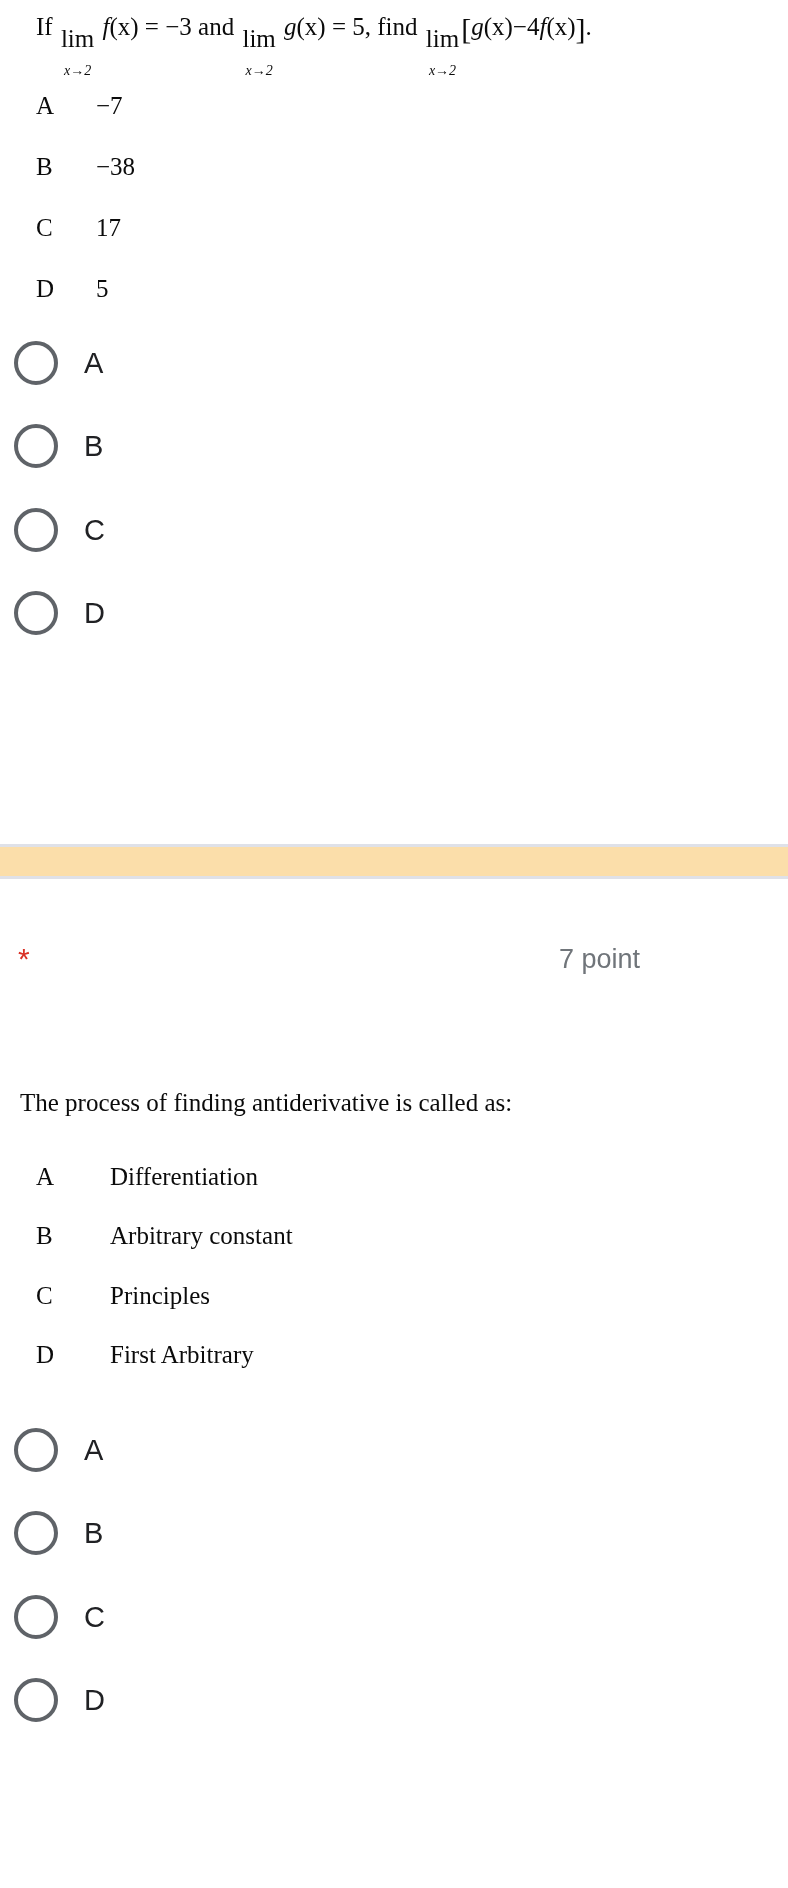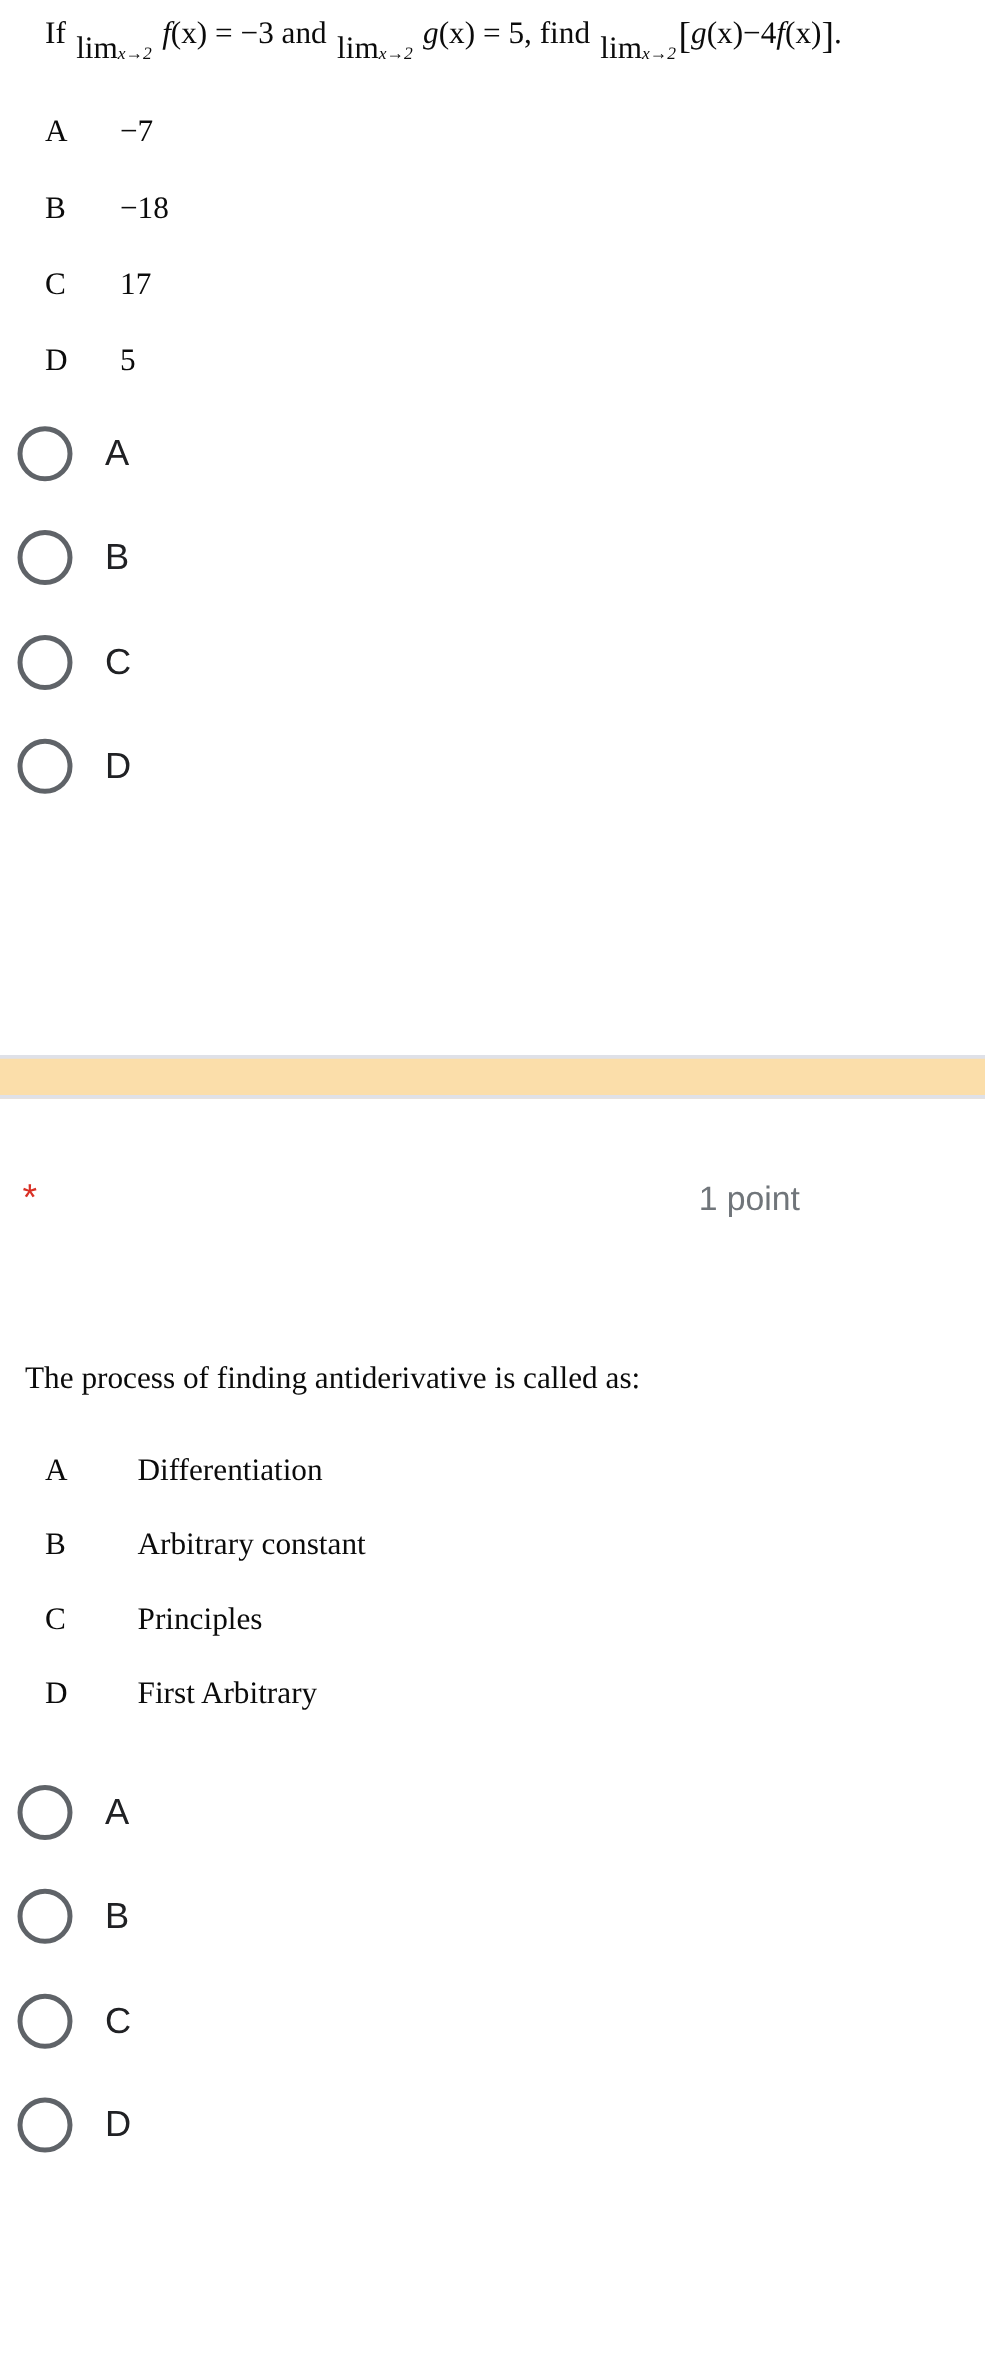--- a/index.html
+++ b/index.html
@@ -27,21 +27,21 @@
     line-height: 1.15;
     white-space: nowrap;
   }
   .stem-q1 {
     position: absolute;
     left: 36px;
     top: 12px;
   }
   .lim {
     display: inline-flex;
-    flex-direction: row;
+    flex-direction: column;
     align-items: center;
     vertical-align: -0.45em;
     margin: 0 2px;
   }
   .lim-main { font-size: 25px; line-height: 1; }
   .lim-sub  { font-size: 14px; line-height: 1.1; margin-top: 12px; }
   .it { font-style: italic; }
   .brk { font-size: 30px; vertical-align: -0.12em; }
 
   
@@ -156,21 +156,21 @@
     </span><span class="brk">[</span><span class="it">g</span><span>(x)</span><span>−</span><span>4</span><span class="it">f</span><span>(x)</span><span class="brk">]</span><span>.</span>
   </div>
 
   <div class="opt-list">
     <div class="opt-row" style="top:92px">
       <span class="opt-letter">A</span>
       <span>−7</span>
     </div>
     <div class="opt-row" style="top:153px">
       <span class="opt-letter">B</span>
-      <span>−18</span>
+      <span>−38</span>
     </div>
     <div class="opt-row" style="top:214px">
       <span class="opt-letter">C</span>
       <span>17</span>
     </div>
     <div class="opt-row" style="top:275px">
       <span class="opt-letter">D</span>
       <span>5</span>
     </div>
   </div>
@@ -192,21 +192,21 @@
     <span class="radio-label">D</span>
   </div>
 </div>
 
 <div class="band" style="top:844px"></div>
 
 <div class="question-block q2">
 
   <div class="meta-row" style="top:944px">
     <span class="required-star">*</span>
-    <span class="points">1 point</span>
+    <span class="points">7 point</span>
   </div>
 
   <div class="stem" style="position:absolute; left:20px; top:1089px;">The process of finding antiderivative is called as:</div>
 
   <div class="opt-list">
     <div class="opt-row" style="top:1163px">
       <span class="opt-letter">A</span>
       <span>Differentiation</span>
     </div>
     <div class="opt-row" style="top:1222px">

